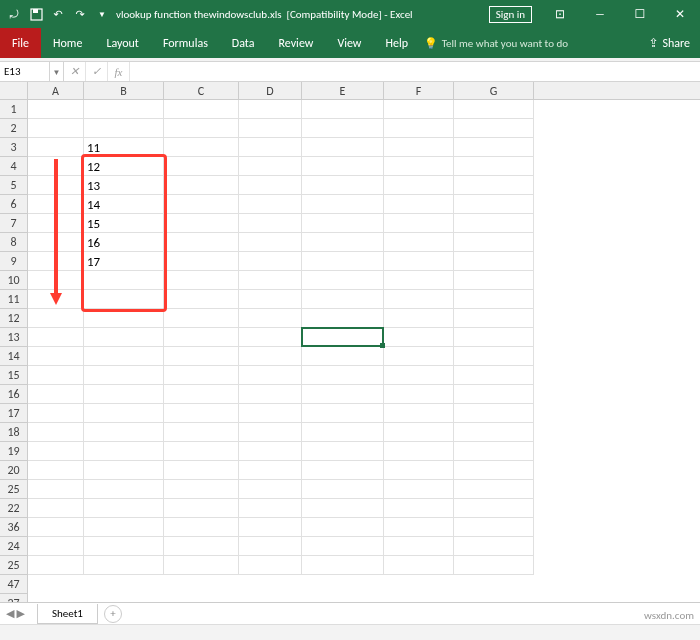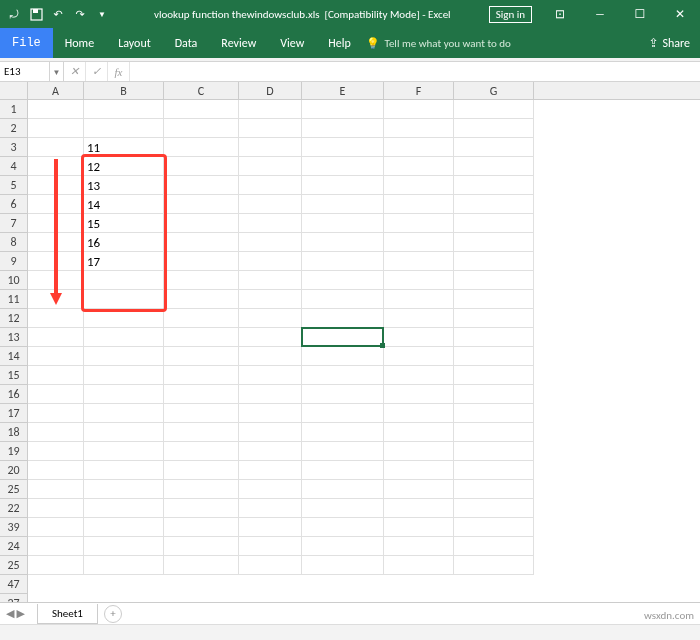--- a/index.html
+++ b/index.html
@@ -2,29 +2,29 @@
 <html><head>
 <meta charset="utf-8">
 <style>
 * { box-sizing: border-box; margin: 0; padding: 0; font-family: "Segoe UI", Calibri, sans-serif; }
 body { width: 700px; height: 640px; background: #fff; overflow: hidden; position: relative; }
 
 
 .titlebar { height: 28px; background: #217346; display: flex; align-items: center; color: #fff; font-size: 11px; }
 .qat { display: flex; align-items: center; gap: 6px; padding: 0 6px; }
 .qat .icon, .winctl .icon { width: 16px; height: 16px; display: flex; align-items: center; justify-content: center; font-size: 11px; }
-.title-text { flex: 1; text-align: center; white-space: nowrap; overflow: hidden; }
+.title-text { flex: 1; text-align: left; white-space: nowrap; overflow: hidden; }
 .signin { border: 1px solid #fff; padding: 1px 6px; margin-right: 8px; font-size: 11px; }
 .winctl { display: flex; gap: 0; }
 .winctl .icon { width: 40px; height: 28px; font-size: 12px; }
 
 
 .ribbon { height: 30px; background: #217346; display: flex; align-items: center; color: #fff; font-size: 12px; }
 .tab { padding: 0 12px; height: 30px; display: flex; align-items: center; cursor: default; }
-.tab.file { background: #3b82f6; font-family: Liberation Mono, monospace; }
+.tab.file { background: #b91c1c; }
 .tell { display: flex; align-items: center; gap: 4px; margin-left: 4px; font-size: 11px; color: #d4e8d9;}
 .share { margin-left: auto; margin-right: 10px; font-size: 12px; display:flex; align-items:center; gap:4px;}
 .ribbon-body { height: 4px; background: #f3f3f3; border-bottom: 1px solid #d4d4d4; }
 
 
 .fbar { height: 20px; display: flex; border-bottom: 1px solid #d4d4d4; font-size: 11px; }
 .namebox { width: 50px; border-right: 1px solid #d4d4d4; padding: 2px 4px; display:flex; align-items:center;}
 .namebox-arrow { width:14px; border-right:1px solid #d4d4d4; display:flex;align-items:center;justify-content:center;color:#777;font-size:8px;}
 .fbar-btn { width: 22px; display: flex; align-items: center; justify-content: center; color: #a0a0a0; border-right: 1px solid #e4e4e4; font-style: italic;}
 .fbar-btn.fx { font-style: italic; font-family: serif; }
@@ -87,20 +87,21 @@
     <span class="icon">―</span>
     <span class="icon">☐</span>
     <span class="icon">✕</span>
   </div>
 </div>
 
 <div class="ribbon">
   <div class="tab file">File</div>
   <div class="tab">Home</div>
   <div class="tab">Layout</div>
+  <div class="tab">Formulas</div>
   <div class="tab">Data</div>
   <div class="tab">Review</div>
   <div class="tab">View</div>
   <div class="tab">Help</div>
   <div class="tell">
     <span>💡</span>
     <span>Tell me what you want to do</span>
   </div>
   <div class="share">
     <span>⇪</span>
@@ -145,21 +146,21 @@
       <div class="row-h">13</div>
       <div class="row-h">14</div>
       <div class="row-h">15</div>
       <div class="row-h">16</div>
       <div class="row-h">17</div>
       <div class="row-h">18</div>
       <div class="row-h">19</div>
       <div class="row-h">20</div>
       <div class="row-h">25</div>
       <div class="row-h">22</div>
-      <div class="row-h">39</div>
+      <div class="row-h">36</div>
       <div class="row-h">24</div>
       <div class="row-h">25</div>
       <div class="row-h">47</div>
       <div class="row-h">27</div>
     </div>
   <div class="cells" id="cells">
       <div class="row">
         <div class="cell" style="width: 56px;"></div>
         <div class="cell" style="width: 80px;"></div>
         <div class="cell" style="width: 75px;"></div>

